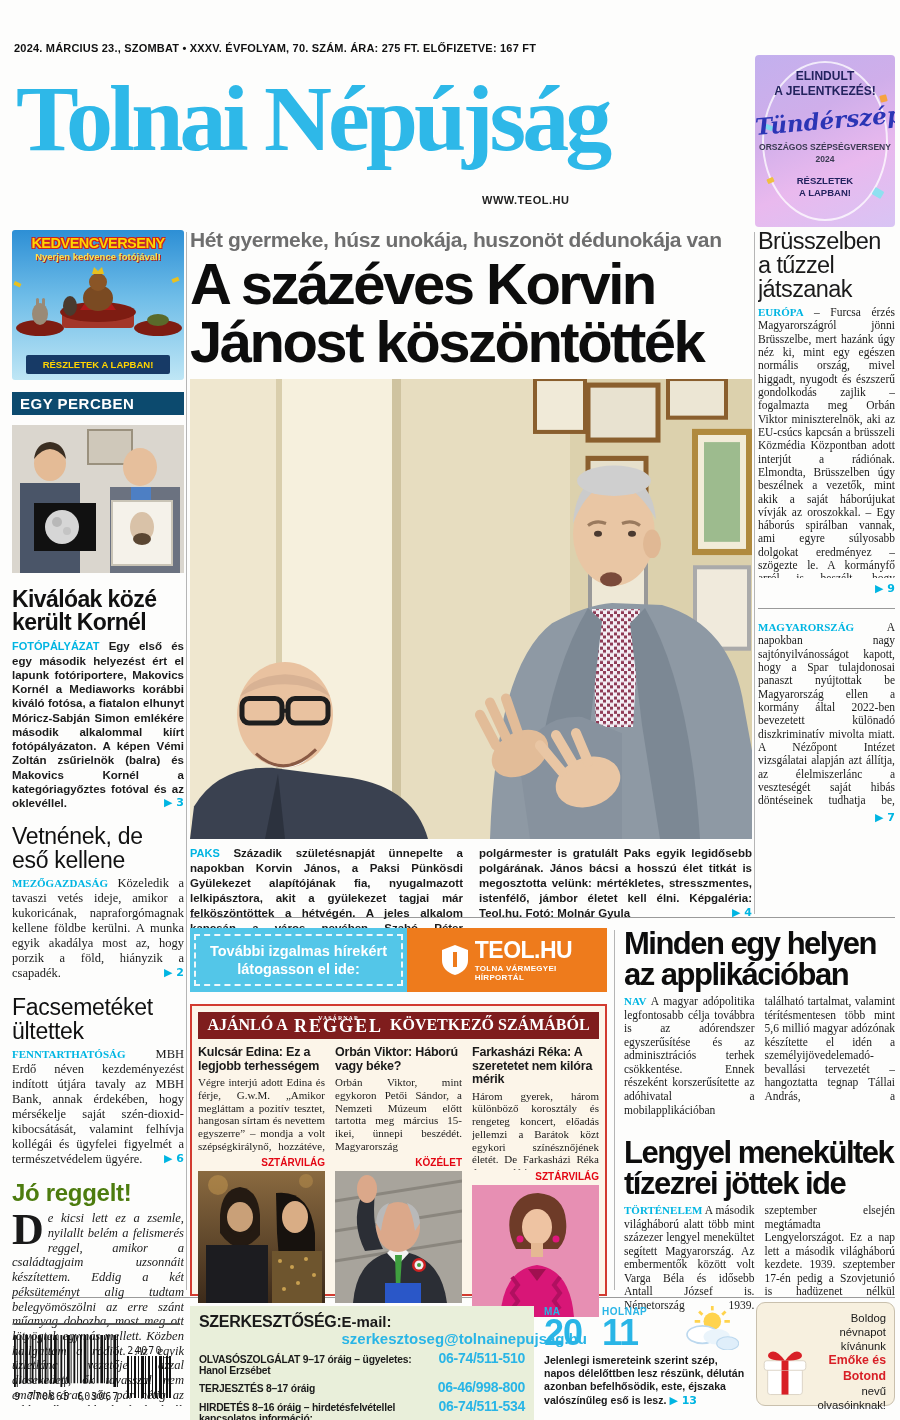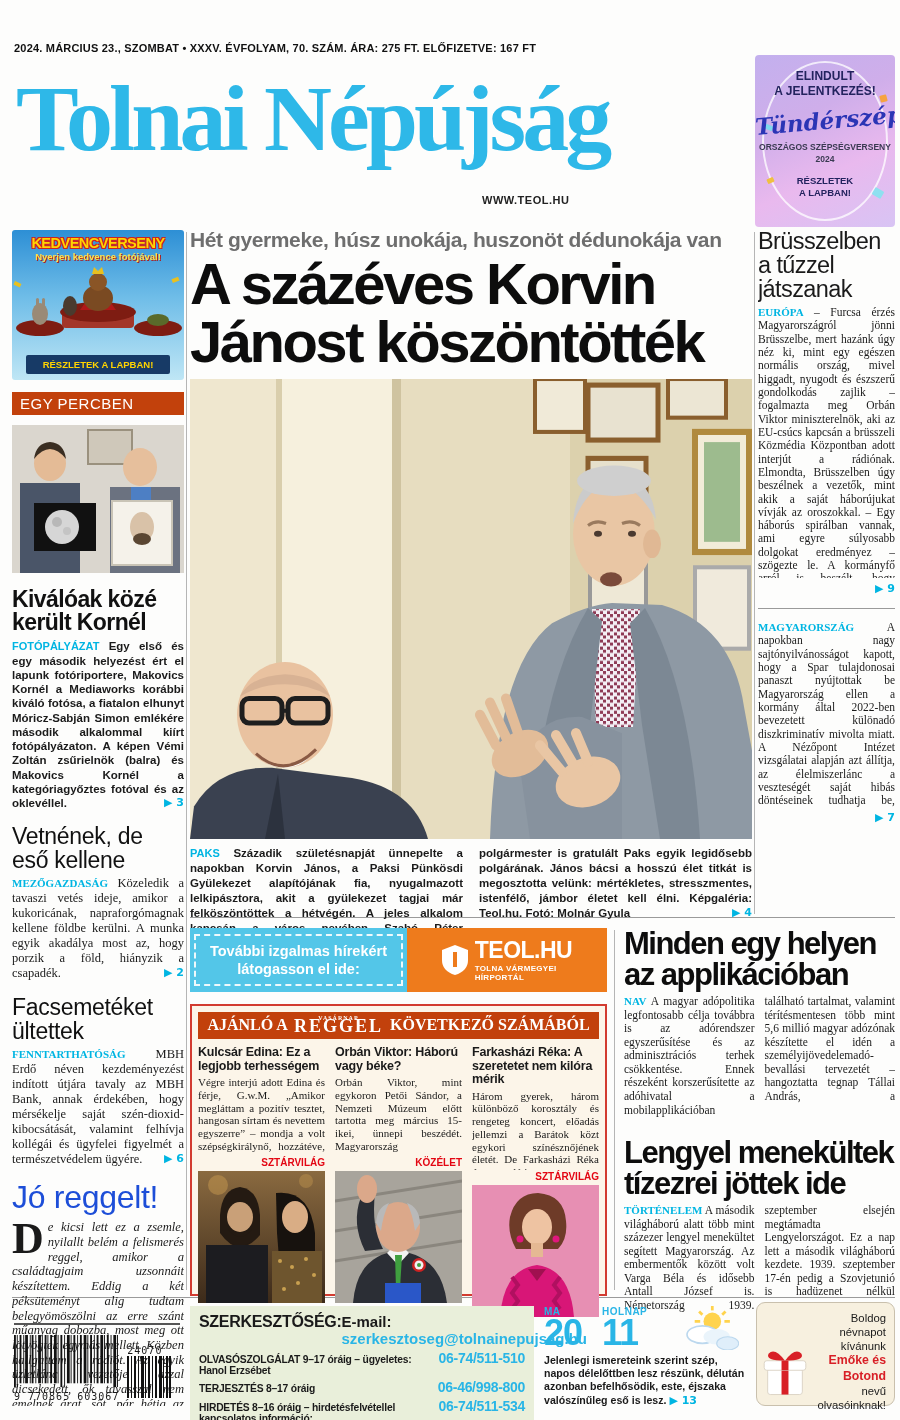--- a/index.html
+++ b/index.html
@@ -25,33 +25,33 @@
   .confetti{position:absolute;border-radius:1px;}
   
   .leftcol{position:absolute;left:12px;top:230px;width:172px;height:1176px;overflow:hidden;}
   .ad{position:relative;height:150px;border-radius:3px;overflow:hidden;text-align:center;
       background:linear-gradient(#2d8fd5 0%,#6fbde8 45%,#bfe6f5 100%);}
   .ad .t{padding-top:5px;font-size:14.5px;font-weight:bold;color:#ffd400;letter-spacing:-.5px;
          text-shadow:1px 1px 0 #c22,-1px 1px 0 #c22,1px -1px 0 #c22,-1px -1px 0 #c22;}
   .ad .s{font-size:9.5px;font-weight:bold;color:#ffe24a;text-shadow:1px 1px 0 #a22;}
   .ad .btn{position:absolute;left:14px;right:14px;bottom:6px;background:#173a66;color:#ffd400;
            font-size:9.5px;font-weight:bold;padding:4px 0;border-radius:2px;}
-  .sectionbar{margin-top:12px;background:#c2410c;color:#fff;font-weight:normal;font-size:15px;
+  .sectionbar{margin-top:12px;background:#0c4a6e;color:#fff;font-weight:bold;font-size:15px;
               letter-spacing:.5px;padding:3px 0 3px 8px;}
   .leftphoto{margin-top:10px;line-height:0;}
   .art{margin-top:10px;}
   .art h2{margin:15px 0 4px 0;font-size:23px;line-height:1.02;letter-spacing:-.6px;font-weight:bold;color:#111;}
   .art.light h2{font-weight:400;letter-spacing:-.3px;}
   .art .body{font-size:11.5px;font-weight:bold;line-height:1.24;text-align:justify;}
   .art.serif .body{font-family:"Liberation Serif",serif;font-weight:400;font-size:12.5px;line-height:1.2;}
   .tag{color:#00b5e2;font-weight:bold;font-size:11px;}
   .marker{color:#00b5e2;font-weight:bold;font-size:11px;font-family:"DejaVu Sans",sans-serif;white-space:nowrap;}
   .endline{float:right;}
   .morning{margin-top:12px;}
-  .morning h2{margin:0 0 4px 0;font-size:32px;font-weight:400;color:#1d4ed8;letter-spacing:-.3px;}
+  .morning h2{margin:0 0 4px 0;font-size:24px;font-weight:700;color:#4d7c0f;letter-spacing:-.3px;}
   .morning .body{font-family:"Liberation Serif",serif;font-style:italic;font-size:12.6px;line-height:1.17;
                  text-align:justify;max-height:286px;overflow:hidden;}
   .dropcap{float:left;font-family:"Liberation Serif",serif;font-style:normal;font-weight:bold;
            font-size:44px;line-height:34px;padding:2px 4px 0 0;}
   .barcode{position:absolute;left:2px;bottom:4px;width:166px;border-top:2px solid #555;padding-top:10px;
            display:flex;align-items:flex-end;gap:8px;}
   .barcode .num{font-family:"DejaVu Sans Mono",monospace;font-size:10px;letter-spacing:1px;}
   
   .center{position:absolute;left:190px;top:228px;width:562px;}
   .kicker{font-size:21px;font-weight:bold;color:#6e6e6e;letter-spacing:-.4px;}
@@ -64,21 +64,21 @@
   .teolrow{position:absolute;left:190px;top:928px;width:417px;height:64px;display:flex;}
   .teol-cyan{flex:1;background:#53c6e8;display:flex;align-items:center;justify-content:center;}
   .teol-cyan .inner{border:2px dashed rgba(255,255,255,.9);margin:4px;padding:6px 10px;width:100%;
                     text-align:center;color:#fff;font-weight:bold;font-size:14.5px;line-height:1.25;}
   .teol-orange{width:200px;background:#ee7b1c;display:flex;align-items:center;justify-content:center;gap:7px;color:#fff;}
   .teol-orange .brand{font-size:23px;font-weight:800;letter-spacing:-.5px;line-height:1;}
   .teol-orange .sub{font-size:8px;font-weight:bold;letter-spacing:.3px;margin-top:2px;}
   
   .ajanlo{position:absolute;left:190px;top:1004px;width:417px;height:292px;border:2px solid #d23b30;
           background:#fcf5e9;padding:6px;box-sizing:border-box;}
-  .ajanlo .bar{background:#c2410c;color:#fff;text-align:center;font-family:"Liberation Serif",serif;
+  .ajanlo .bar{background:#7f1d1d;color:#fff;text-align:center;font-family:"Liberation Serif",serif;
                font-weight:bold;font-size:16px;padding:4px 0 5px 0;}
   .logo-wrap{display:inline-block;vertical-align:-2px;line-height:.6;margin:0 3px;text-align:center;}
   .logo-small{display:block;font-size:6px;letter-spacing:1px;}
   .logo-main{display:block;font-size:18px;letter-spacing:2px;}
   .ajanlo .cols{display:flex;gap:10px;margin-top:7px;}
   .ajanlo .col{flex:1;min-width:0;}
   .ajanlo h3{margin:0 0 3px 0;font-size:12.5px;line-height:1.08;letter-spacing:-.2px;}
   .ajanlo .tbody{font-family:"Liberation Serif",serif;font-size:11px;line-height:1.16;text-align:justify;
                  max-height:80px;overflow:hidden;}
   .ttag{display:block;text-align:right;color:#e30613;font-weight:bold;font-size:10px;margin:1px 0 3px 0;}

